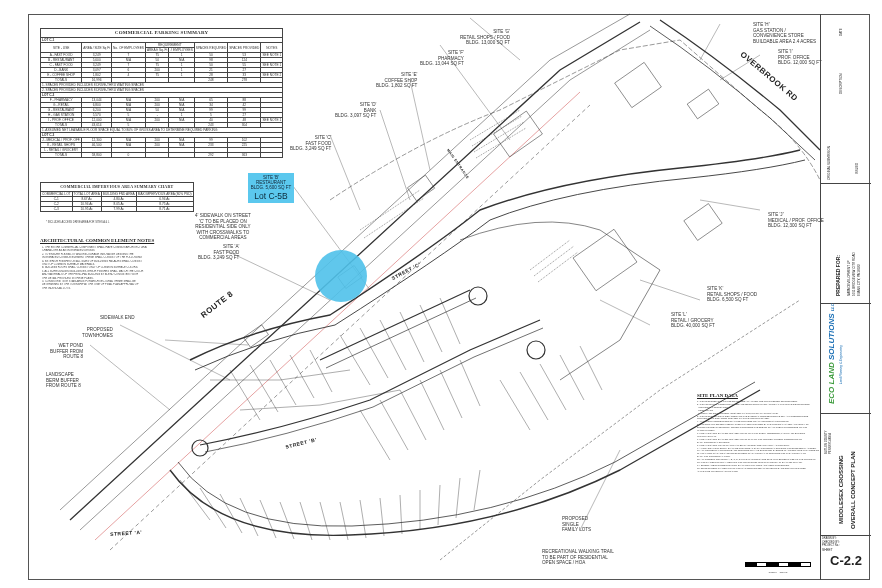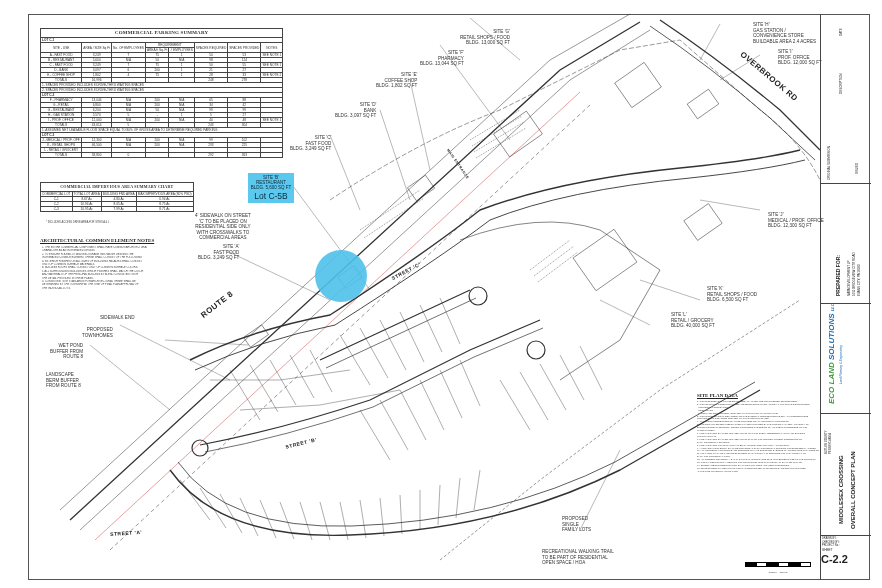--- a/index.html
+++ b/index.html
@@ -536,15 +536,15 @@
   <div class="tb-cell" style="top:400px;height:122px;">
     <div class="vert" style="left:3px;top:40px;font-size:2.8px;width:36px;white-space:normal;">BUTLER COUNTY PENNSYLVANIA</div>
     <div class="vert" style="left:17px;top:110px;font-size:6px;font-weight:bold;">MIDDLESEX CROSSING</div>
     <div class="vert" style="left:29px;top:115px;font-size:6px;font-weight:bold;">OVERALL CONCEPT PLAN</div>
   </div>
   <div class="tb-cell" style="top:522px;height:44px;border-bottom:none;">
     <div style="font-size:2.6px;padding:1px;">DRAWN BY:</div>
     <div style="font-size:2.6px;padding:0 1px;">CHECKED BY:</div>
     <div style="font-size:2.6px;padding:0 1px;">PROJECT No.:</div>
     <div style="font-size:3.2px;padding:1px;">SHEET</div>
-    <div style="font-size:11px;font-weight:bold;text-align:left;">C-2.2</div>
+    <div style="font-size:13px;font-weight:bold;text-align:center;">C-2.2</div>
   </div>
 </div>
 
 </body></html>

